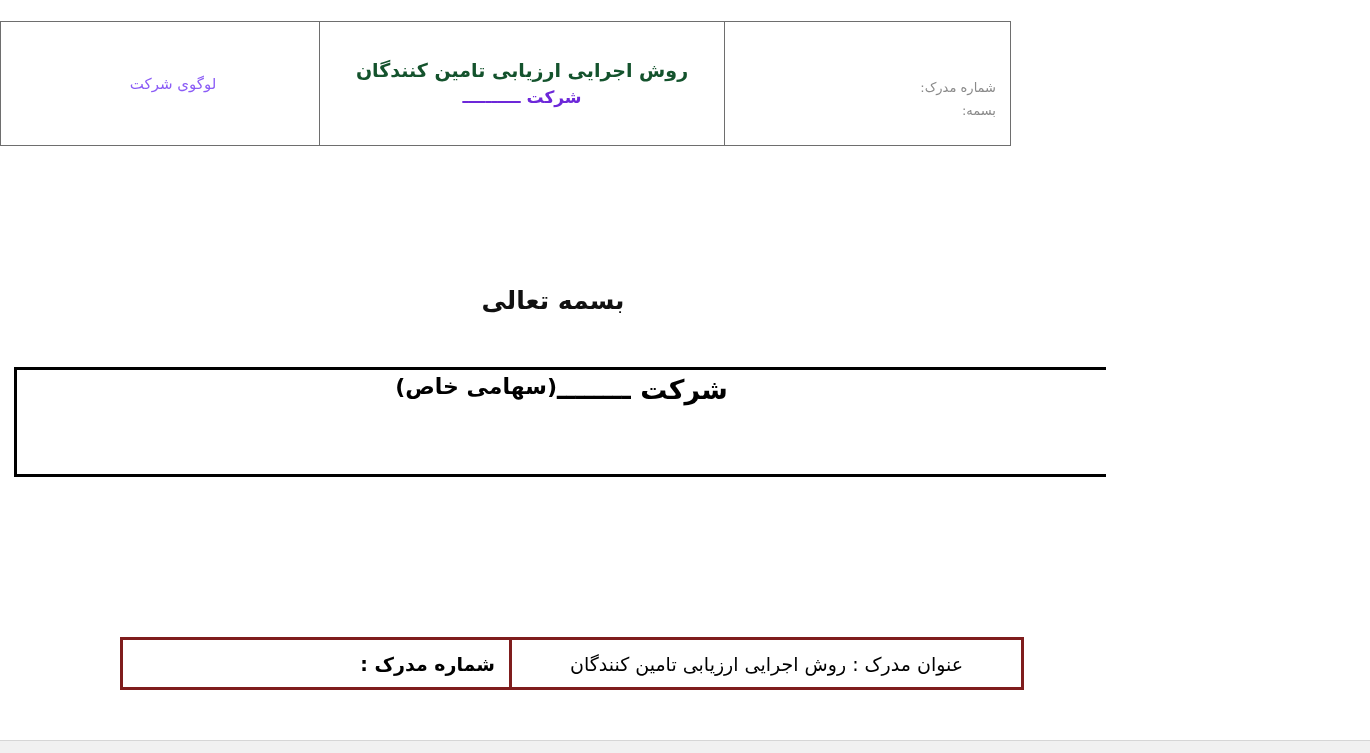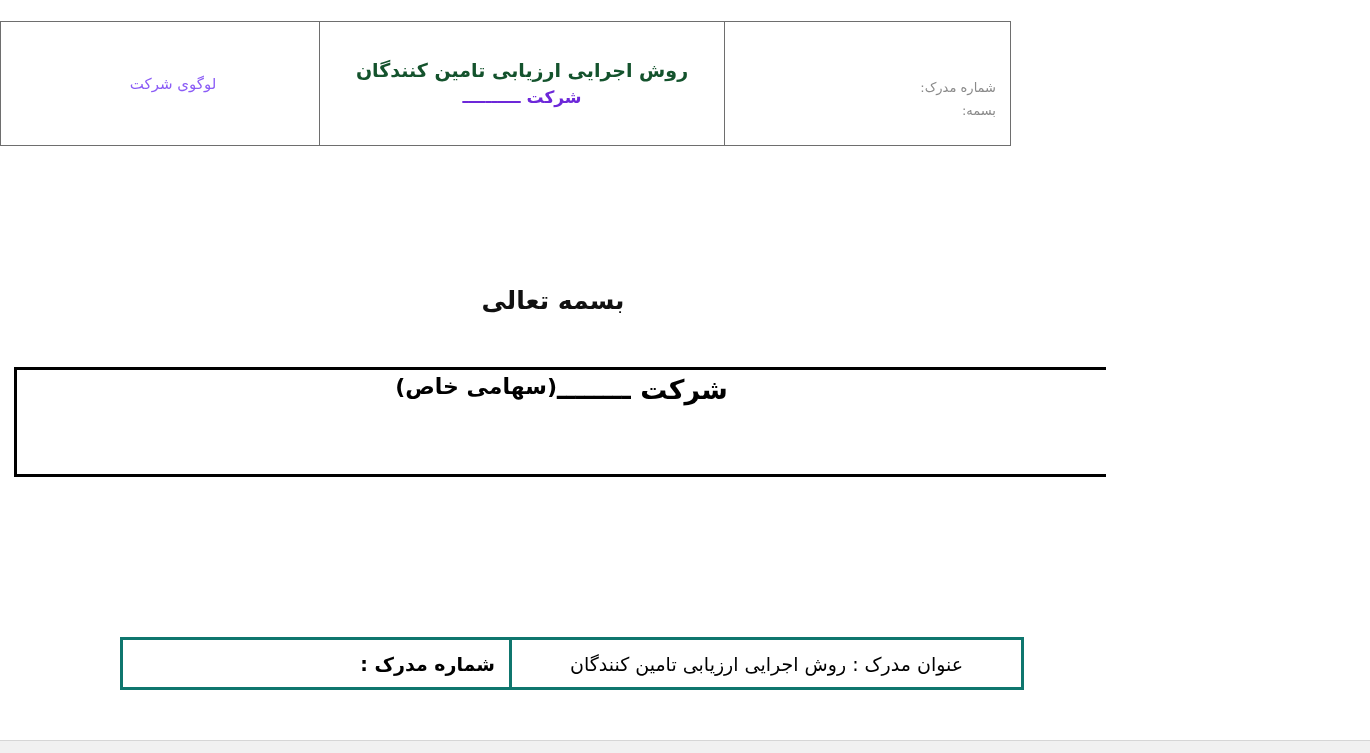--- a/index.html
+++ b/index.html
@@ -142,21 +142,21 @@
     position: absolute;
     top: 637px;
     left: 120px;
     width: 901px;
     height: 50px;
     border-collapse: collapse;
     table-layout: fixed;
     direction: rtl;
   }
   .docid-table td {
-    border: 3px solid #0f766e;
+    border: 3px solid #7f1d1d;
     vertical-align: middle;
     padding: 0 14px;
     height: 50px;
     box-sizing: border-box;
   }
   .docid-title-cell {
     width: 512px;
     text-align: center;
     font-size: 19px;
     font-weight: normal;

